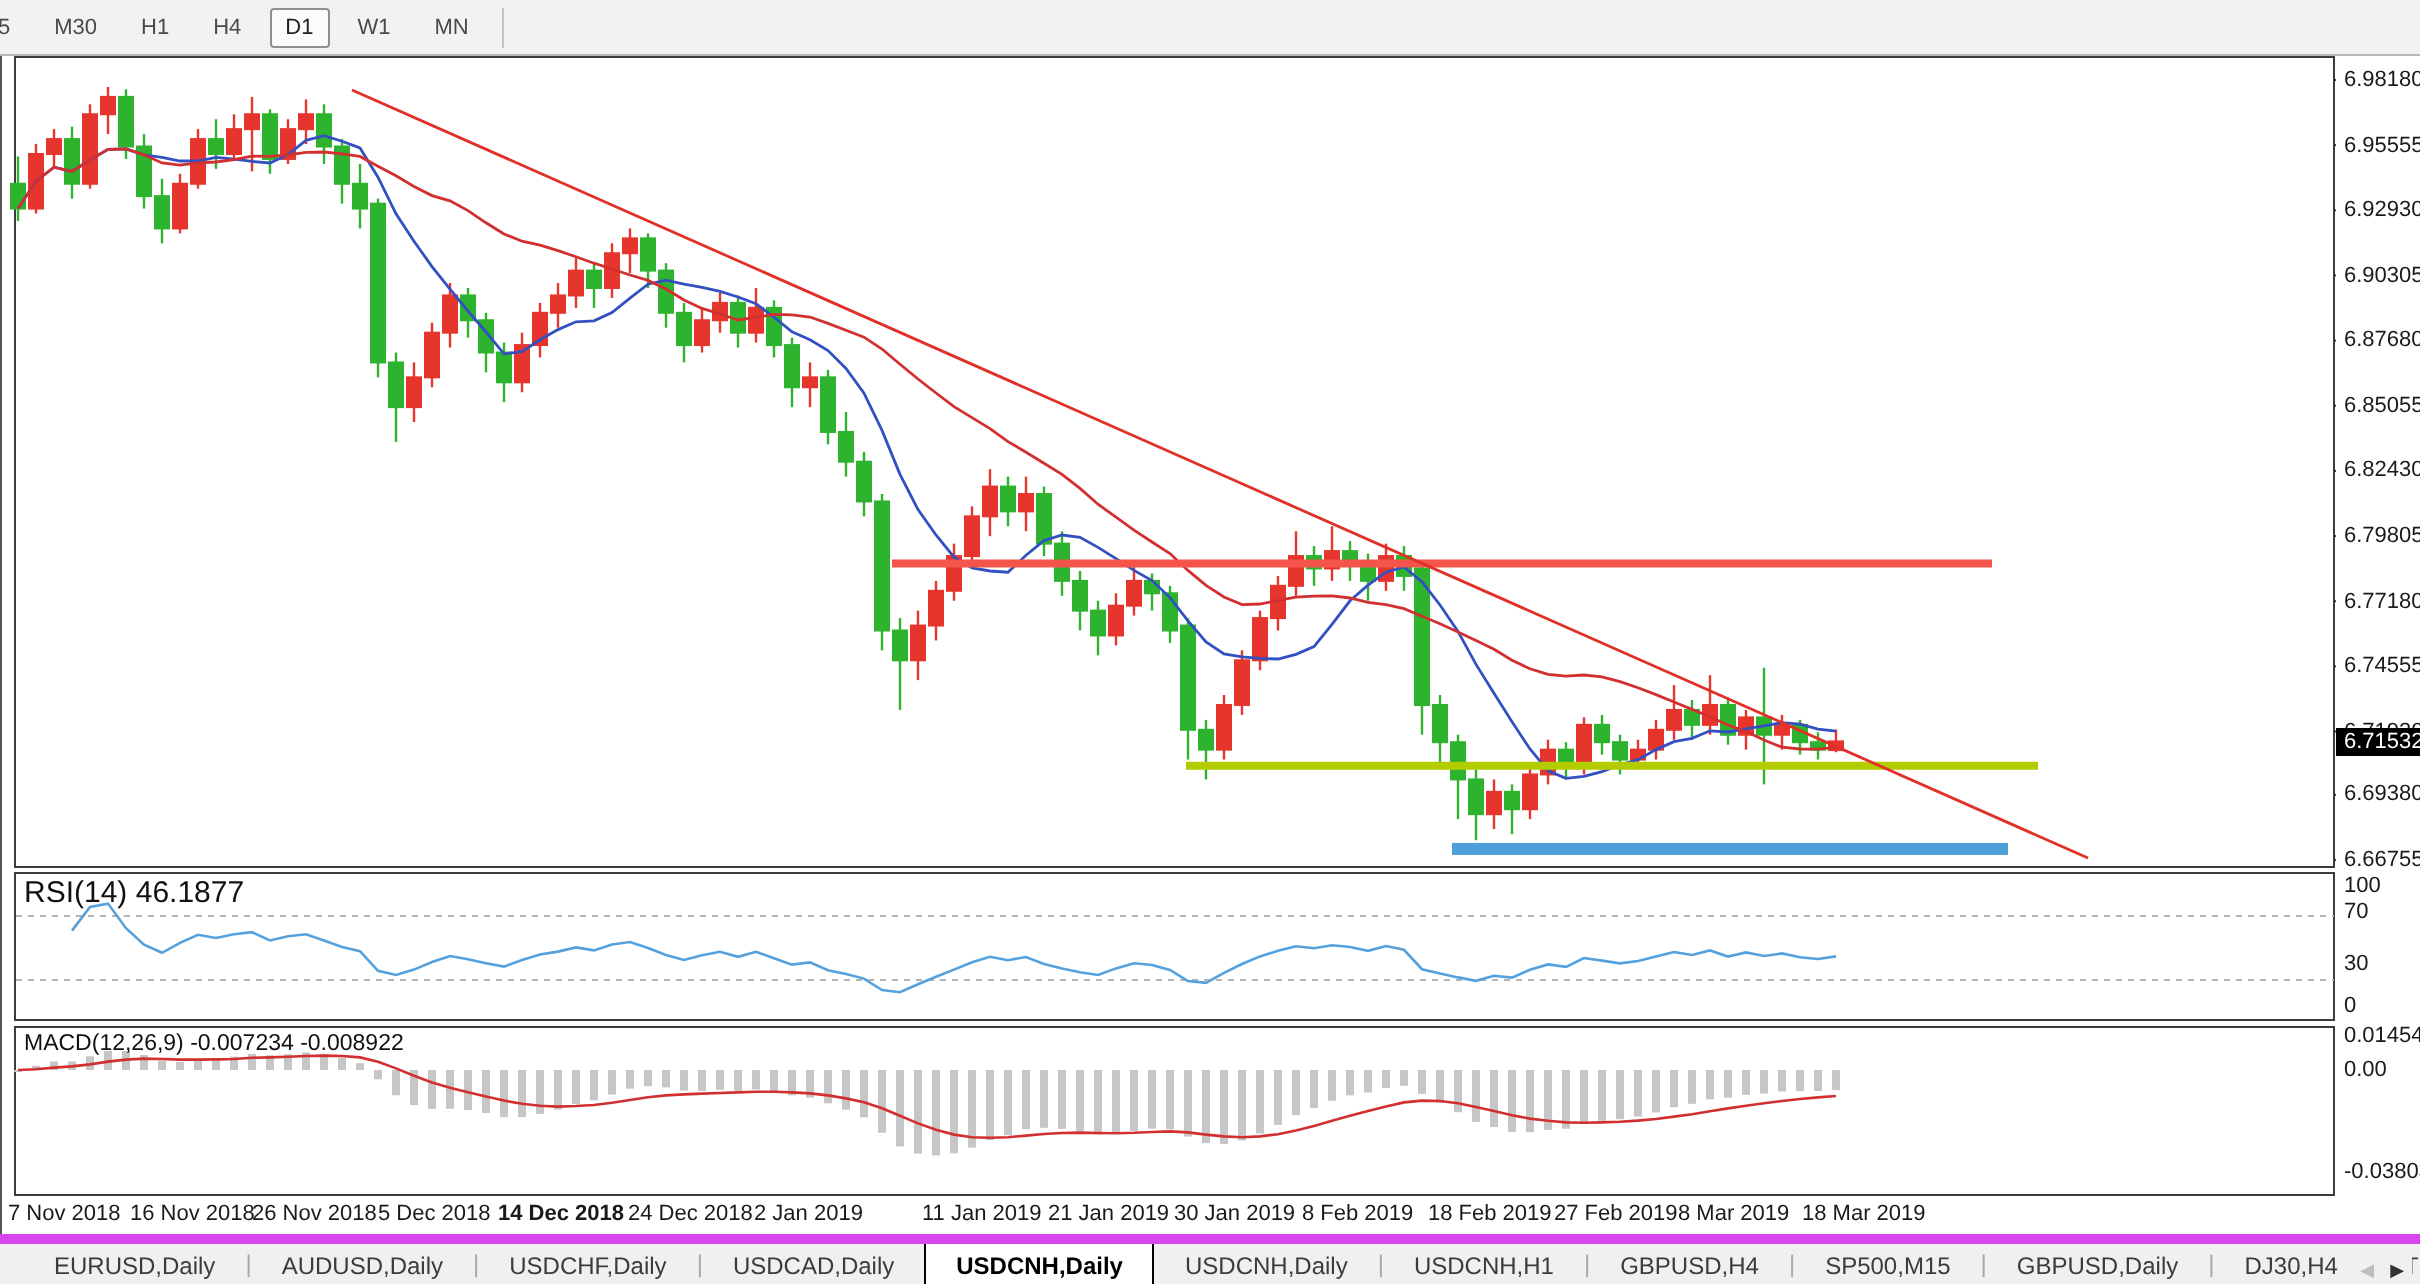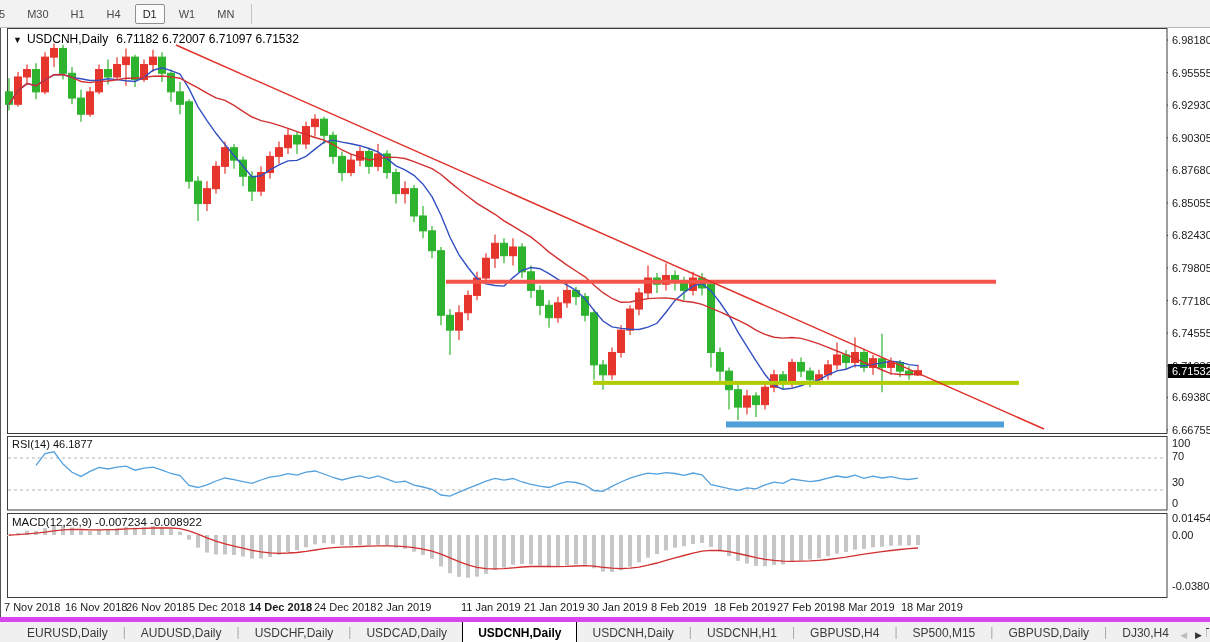--- a/index.html
+++ b/index.html
@@ -11,21 +11,21 @@
   .tf{font-size:11px;color:#4a4a4a;padding:3px 7px;margin:0 3px;cursor:default;border:1px solid transparent;}
   .tf.active{border:1px solid #8f8f8f;border-radius:2px;background:#fbfbfb;color:#222;}
   .tf.partial{margin-left:-9px;}
   .tbdiv{width:1px;height:20px;background:#c4c4c4;margin:0 6px;}
   
   #chart-window{position:absolute;left:0;top:28px;width:1210px;height:589px;background:#fff;}
   #chart-svg{position:absolute;left:0;top:0;}
   #chart-title{position:absolute;left:12px;top:4px;font-size:12px;color:#000;white-space:nowrap;}
   #chart-title .dd{font-size:9px;margin-right:5px;color:#111;}
   #chart-title .sym{margin-right:8px;}
-  #rsi-label{position:absolute;left:11px;top:410px;font-size:11px;color:#111;}
+  #rsi-label{position:absolute;left:11px;top:410px;font-size:15px;color:#111;}
   #macd-label{position:absolute;left:11px;top:488px;font-size:11.5px;color:#111;}
   #right-scale{position:absolute;left:1167px;top:0;width:43px;height:589px;background:#fff;}
   .ptick{position:absolute;left:4px;font-size:11px;color:#1a1a1a;white-space:nowrap;}
   .stick{position:absolute;left:4px;font-size:11px;color:#1a1a1a;white-space:nowrap;}
   #price-badge{position:absolute;left:0px;top:336px;width:43px;background:#000;color:#fff;
                font-size:11px;padding:1px 0 1px 4px;}
   #date-axis{position:absolute;left:0;top:570px;width:1166px;height:19px;background:#fff;}
   .dlab{position:absolute;top:3px;font-size:11px;color:#1a1a1a;white-space:nowrap;}
   
   #tab-bar{position:absolute;left:0;top:617px;width:1210px;height:25px;background:#f0f0f0;
@@ -399,23 +399,20 @@
         <line x1="462" y1="598" x2="462" y2="602" stroke="#333" stroke-width="1"></line>
         <line x1="525" y1="598" x2="525" y2="602" stroke="#333" stroke-width="1"></line>
         <line x1="588" y1="598" x2="588" y2="602" stroke="#333" stroke-width="1"></line>
         <line x1="652" y1="598" x2="652" y2="602" stroke="#333" stroke-width="1"></line>
         <line x1="715" y1="598" x2="715" y2="602" stroke="#333" stroke-width="1"></line>
         <line x1="778" y1="598" x2="778" y2="602" stroke="#333" stroke-width="1"></line>
         <line x1="840" y1="598" x2="840" y2="602" stroke="#333" stroke-width="1"></line>
         <line x1="902" y1="598" x2="902" y2="602" stroke="#333" stroke-width="1"></line>
       </svg>
 
-    <div id="chart-title">
-      <span class="dd">▼</span><span class="sym">USDCNH,Daily</span><span>6.71182 6.72007 6.71097 6.71532</span>
-    </div>
 
     <div id="rsi-label">RSI(14) 46.1877</div>
     <div id="macd-label">MACD(12,26,9) -0.007234 -0.008922</div>
 
     <div id="right-scale">
 
     <div class="ptick" style="top: 6px;">6.98180</div>
         <div class="ptick" style="top: 38.5763px;">6.95555</div>
         <div class="ptick" style="top: 71.1525px;">6.92930</div>
         <div class="ptick" style="top: 103.729px;">6.90305</div>

